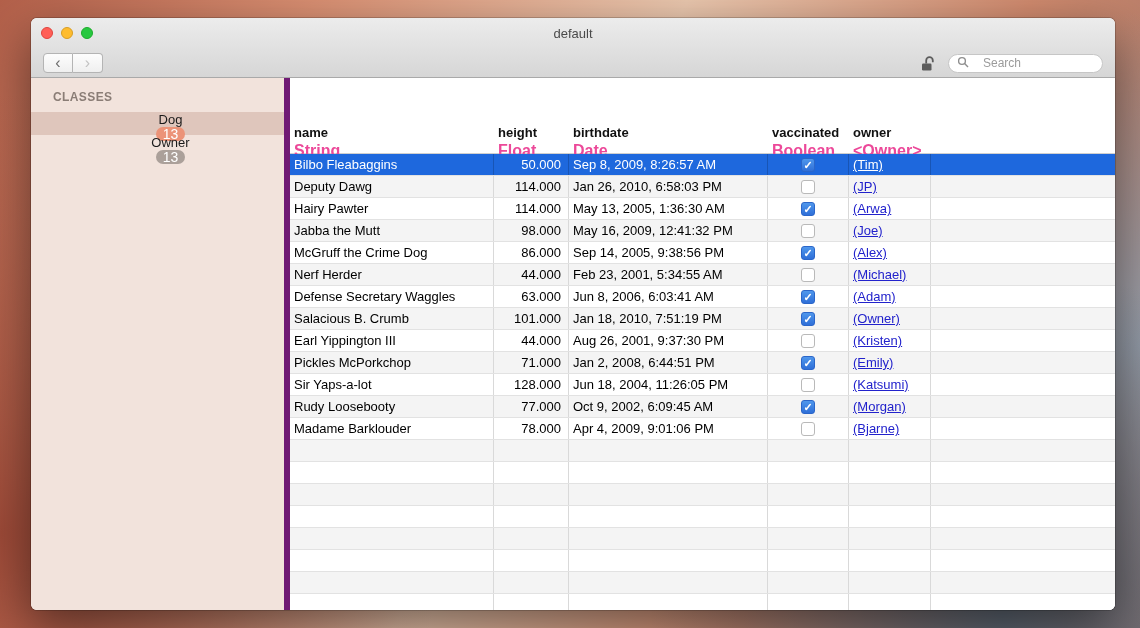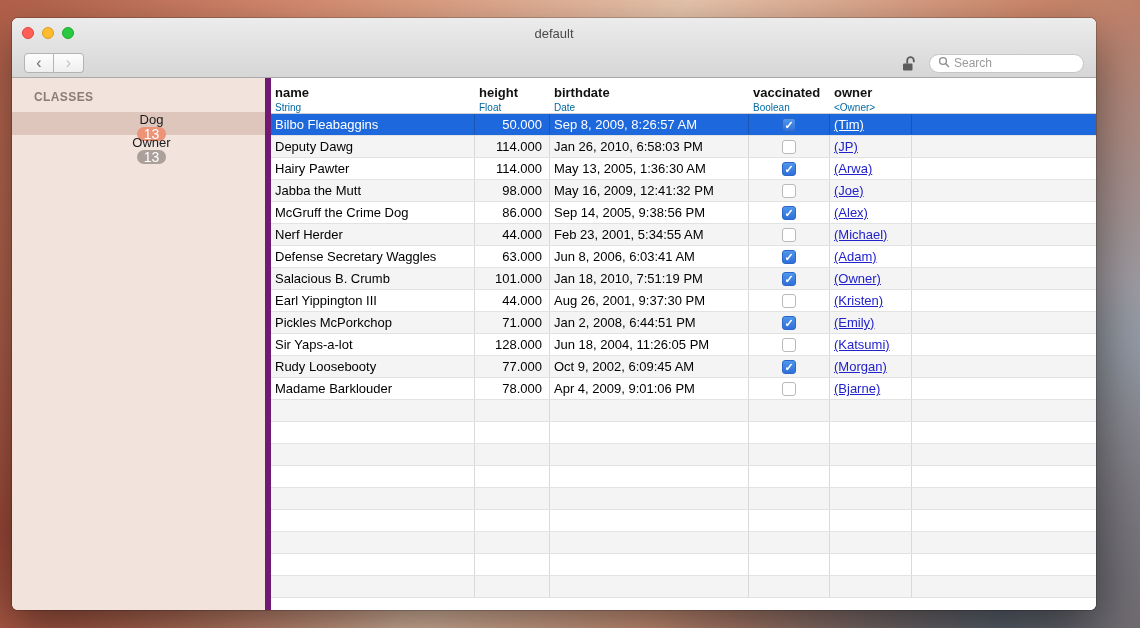--- a/index.html
+++ b/index.html
@@ -8,21 +8,21 @@
   .desktop {
     width:1140px; height:628px; position:relative;
     background:
       radial-gradient(circle at 88% 98%, #5e6773 0%, rgba(94,103,115,0) 30%),
       radial-gradient(circle at 100% 55%, #9aa2ae 0%, rgba(154,162,174,0) 28%),
       radial-gradient(circle at 0% 85%, #9e4a38 0%, rgba(158,74,56,0) 35%),
       linear-gradient(115deg, #b3604a 0%, #d98f72 22%, #eac7ae 48%, #d08a6e 72%, #8c6a62 100%);
   }
 
   .window {
-    position:absolute; left:12px; top:18px; width:1084px; height:592px;
+    position:absolute; left:31px; top:18px; width:1084px; height:592px;
     border-radius:6px; overflow:hidden; background:#fff;
     box-shadow:0 18px 50px rgba(0,0,0,0.5), 0 0 0 1px rgba(0,0,0,0.18);
   }
 
   
   .chrome { height:60px; background:linear-gradient(#ececec, #d6d6d6); border-bottom:1px solid #a9a9a9; }
   .titlebar { height:30px; position:relative; display:flex; align-items:center; }
   .traffic { position:absolute; left:10px; top:9px; display:flex; gap:8px; }
   .tl { width:12px; height:12px; border-radius:50%; display:inline-block; }
   .tl.red    { background:#ff5f57; border:1px solid #e0443e; }
@@ -32,41 +32,41 @@
 
   .toolbar { height:30px; display:flex; align-items:center; justify-content:space-between; padding:0 12px; }
   .nav { display:flex; }
   .navbtn { width:30px; height:20px; background:linear-gradient(#fdfdfd,#efefef); border:1px solid #b4b4b4;
             font-size:16px; line-height:16px; color:#6e6e6e; cursor:pointer; padding:0; }
   .navbtn.back { border-radius:4px 0 0 4px; }
   .navbtn.fwd  { border-radius:0 4px 4px 0; border-left:none; color:#c3c3c3; }
   .toolbar-right { display:flex; align-items:center; gap:12px; }
   .lock { display:inline-flex; }
   .search { width:155px; height:19px; background:#fff; border:1px solid #c6c6c6; border-radius:10px;
-            display:flex; align-items:center; padding:0 8px; gap:4px; }
+            display:flex; align-items:center; padding:0 8px; gap:14px; }
   .search input { border:none; outline:none; flex:1; font-size:12px; background:transparent; color:#333; }
   .search input::placeholder { color:#9b9b9b; }
 
   
   .content { display:flex; height:532px; }
 
   .sidebar { width:259px; background:#f2e3dc; border-right:6px solid #701a75; padding-top:8px; font-size:13px; flex:none; }
   .sidebar-header { color:#8a7d76; font-size:12px; font-weight:bold; letter-spacing:0.4px; padding:4px 0 8px 22px; }
   .side-item { height:23px; display:flex; align-items:center; padding:0 26px 0 52px; cursor:default;flex-direction:column; }
   .side-item.selected { background:#dfc6bc; }
   .side-label { flex:1; color:#1a1a1a; }
   .badge { min-width:27px; height:14px; border-radius:8px; color:#fff; font-size:14px; line-height:14px;
            text-align:center; padding:0 7px; }
 
   .tablewrap { flex:1; background:#fff; display:flex; flex-direction:column; overflow:hidden; }
 
-  .thead { display:flex; height:36px; border-bottom:1px solid #cfcfcf; background:#fff; padding-top:7px; flex:none; }
+  .thead { display:flex; height:36px; border-bottom:1px solid #cfcfcf; background:#fff; padding-top:7px; flex:none;margin-top:40px; }
   .th { padding:0 4px; }
   .th-name { font-weight:bold; font-size:13px; color:#111; }
-  .th-type { font-size:10px; color:#0369a1; margin-top:2px; }
+  .th-type { font-size:16px; color:#ec4899; margin-top:2px;font-weight:bold; }
 
   .c0 { width:204px; } .c1 { width:75px; } .c2 { width:199px; } .c3 { width:81px; } .c4 { width:82px; }
   .filler { flex:1; border-right:none !important; }
 
   .tbody { flex:1; }
   .tr { display:flex; height:22px; line-height:21px; font-size:13px; border-bottom:1px solid #e2e2e2; background:#fff; }
   .tbody .tr:nth-child(even) { background:#f4f4f4; }
   .td { border-right:1px solid #d9d9d9; padding:0 4px; overflow:hidden; white-space:nowrap; }
   .td.c1 { text-align:right; padding-right:7px; }
   .td.c3 { text-align:center; }

